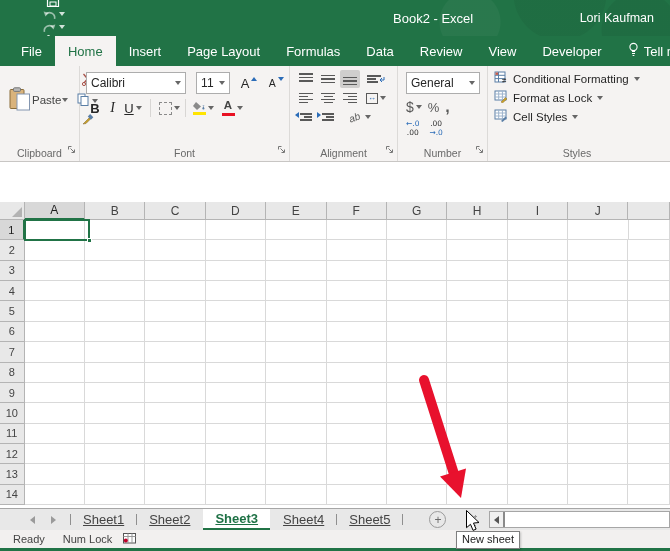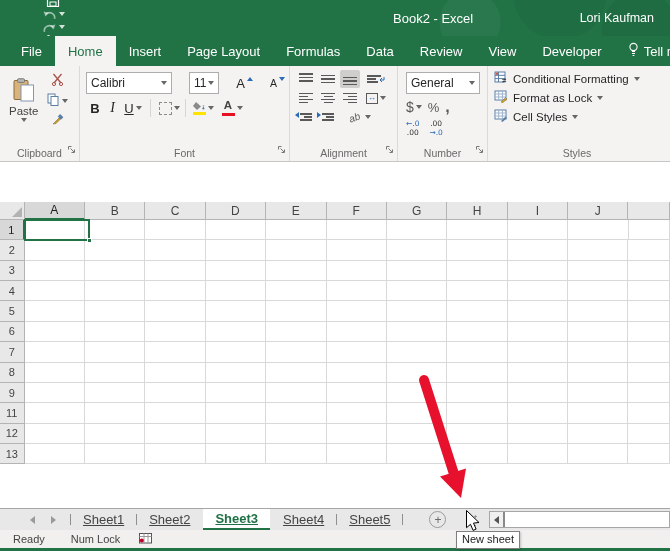--- a/index.html
+++ b/index.html
@@ -45,26 +45,26 @@
   .ribbon { position:absolute; left:0; top:66px; width:670px; height:96px; background:#f5f3f2; border-bottom:1px solid #c8c6c4; display:flex; }
   .rg { position:relative; height:100%; border-right:1px solid #dcdad8; display:flex; flex-direction:column; }
   .rg:last-child { border-right:none; }
   .rg-label { position:absolute; bottom:2px; left:0; right:0; text-align:center; font-size:10.5px; color:#696969; }
   .launcher { position:absolute; right:3px; bottom:3px; }
   button.rbtn, .rbtn { border:none; background:transparent; display:flex; align-items:center; justify-content:center; gap:2px; cursor:default; }
   .rbtn.hl { background:#cfcecd; border-radius:2px; }
   
   .rg-clipboard { width:80px; }
   .clip-content { display:flex; padding:4px 2px 0 4px; gap:4px; }
-  .paste-btn { display:flex; flex-direction:column; align-items:center; font-size:11.5px; color:#444; gap:1px; padding:2px 5px; }
+  .paste-btn { display:flex; flex-direction:row; align-items:center; font-size:11.5px; color:#444; gap:1px; padding:2px 5px; }
   .clip-col { display:flex; flex-direction:column; gap:4px; padding-top:3px; }
   .clip-col .rbtn { height:16px; }
   
   .rg-font { width:210px; }
-  .font-row1 { display:flex; align-items:center; gap:17px; padding:6px 4px 0 6px; }
+  .font-row1 { display:flex; align-items:center; gap:10px; padding:6px 4px 0 6px; }
   .combo { background:#fff; border:1px solid #adadad; height:22px; display:flex; align-items:center; font-size:12px; color:#262626; padding:0 4px; justify-content:space-between; }
   .combo-font { width:114px; }
   .combo-size { width:38px; }
   .font-row2 { display:flex; align-items:center; gap:1px; padding:5px 2px 0 6px; }
   .fbold { font-weight:bold; font-size:13px; color:#262626; width:18px; }
   .fitalic { font-style:italic; font-family:"Liberation Serif", serif; font-size:14px; color:#262626; width:15px; }
   .funder { font-size:13px; text-decoration:underline; color:#262626; }
   .vsep { width:1px; height:18px; background:#d8d6d4; margin:0 4px; }
   .borders-box { width:13px; height:13px; border:1px dashed #8a8a8a; }
   .color-bar { display:block; width:13px; height:3px; margin-top:1px; }
@@ -134,21 +134,21 @@
   .stab { display:flex; align-items:center; padding:0 12px; font-size:13px; color:#444; cursor:default;text-decoration:underline; }
   .stab.active { background:#fff; color:#1e7145; font-weight:bold; border-bottom:2px solid #217346; }
   .newsheet-btn { width:17px; height:17px; border:1px solid #9a9a9a; border-radius:50%; margin:2px 0 0 26px; display:flex; align-items:center; justify-content:center; color:#6a6a6a; font-size:12px; line-height:1; background:transparent; }
   .sheet-vdots { width:3px; height:12px; margin:5px 0 0 28px;
     background-image:radial-gradient(circle, #9a9a9a 1px, transparent 1.4px); background-size:3px 5px; background-repeat:repeat-y; }
   .hscroll { display:flex; align-items:center; margin-left:12px; flex:1; border:1px solid #a6a6a6; background:#fff; margin-top:2px; margin-bottom:2px; }
   .hscroll-arrow { width:15px; align-self:stretch; display:flex; align-items:center; justify-content:center; background:#f0f0f0; border-right:2px solid #8a8a8a; }
   .hscroll-arrow .tri-l { border-right-color:#555; }
   .hscroll-track { flex:1; align-self:stretch; background:#fff; }
   
-  .statusbar { position:absolute; left:0; top:530px; width:670px; height:18px; background:#f2f0ef; display:flex; align-items:center; font-size:11px; color:#444; gap:26px; padding-left:13px; }
+  .statusbar { position:absolute; left:0; top:530px; width:670px; height:18px; background:#f2f0ef; display:flex; align-items:center; font-size:11px; color:#444; gap:18px; padding-left:13px; }
   .bottomstrip { position:absolute; left:0; top:548px; width:670px; height:3px; background:#217346; }
   
   .tooltip { position:absolute; left:456px; top:531px; height:18px; background:#fff; border:1px solid #7f7f7f; font-size:11px; color:#222; padding:1px 5px 0 5px; z-index:60; white-space:nowrap; box-shadow:1px 1px 2px rgba(0,0,0,.2); }
   .overlay-svg { position:absolute; left:0; top:0; z-index:70; pointer-events:none; }
 </style>
 </head>
 <body>
 
 <div id="app">
 
@@ -650,20 +650,34 @@
           <div class="gcell"></div>
           <div class="gcell"></div>
           <div class="gcell"></div>
           <div class="gcell"></div>
           <div class="gcell"></div>
           <div class="gcell"></div>
           <div class="gcell"></div>
           <div class="gcell filler"></div>
         </div>
         <div class="grow">
+          <div class="rowh">10</div>
+          <div class="gcell"></div>
+          <div class="gcell"></div>
+          <div class="gcell"></div>
+          <div class="gcell"></div>
+          <div class="gcell"></div>
+          <div class="gcell"></div>
+          <div class="gcell"></div>
+          <div class="gcell"></div>
+          <div class="gcell"></div>
+          <div class="gcell"></div>
+          <div class="gcell filler"></div>
+        </div>
+        <div class="grow">
           <div class="rowh">11</div>
           <div class="gcell"></div>
           <div class="gcell"></div>
           <div class="gcell"></div>
           <div class="gcell"></div>
           <div class="gcell"></div>
           <div class="gcell"></div>
           <div class="gcell"></div>
           <div class="gcell"></div>
           <div class="gcell"></div>
@@ -679,20 +693,34 @@
           <div class="gcell"></div>
           <div class="gcell"></div>
           <div class="gcell"></div>
           <div class="gcell"></div>
           <div class="gcell"></div>
           <div class="gcell"></div>
           <div class="gcell filler"></div>
         </div>
         <div class="grow">
           <div class="rowh">13</div>
+          <div class="gcell"></div>
+          <div class="gcell"></div>
+          <div class="gcell"></div>
+          <div class="gcell"></div>
+          <div class="gcell"></div>
+          <div class="gcell"></div>
+          <div class="gcell"></div>
+          <div class="gcell"></div>
+          <div class="gcell"></div>
+          <div class="gcell"></div>
+          <div class="gcell filler"></div>
+        </div>
+        <div class="grow">
+          <div class="rowh">14</div>
           <div class="gcell"></div>
           <div class="gcell"></div>
           <div class="gcell"></div>
           <div class="gcell"></div>
           <div class="gcell"></div>
           <div class="gcell"></div>
           <div class="gcell"></div>
           <div class="gcell"></div>
           <div class="gcell"></div>
           <div class="gcell"></div>

